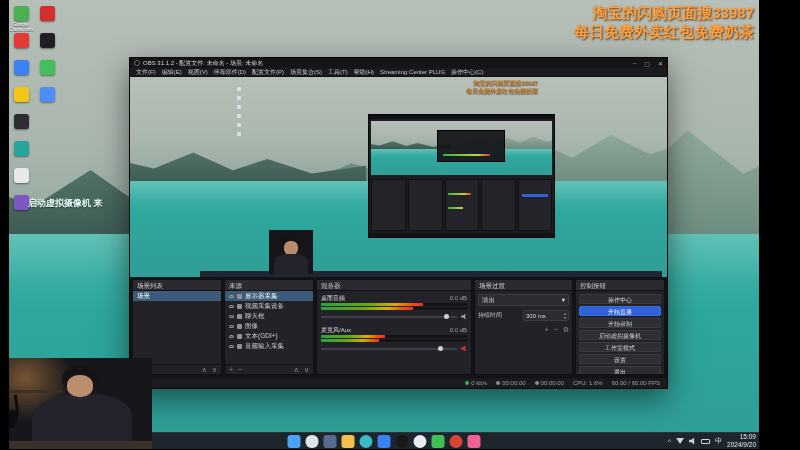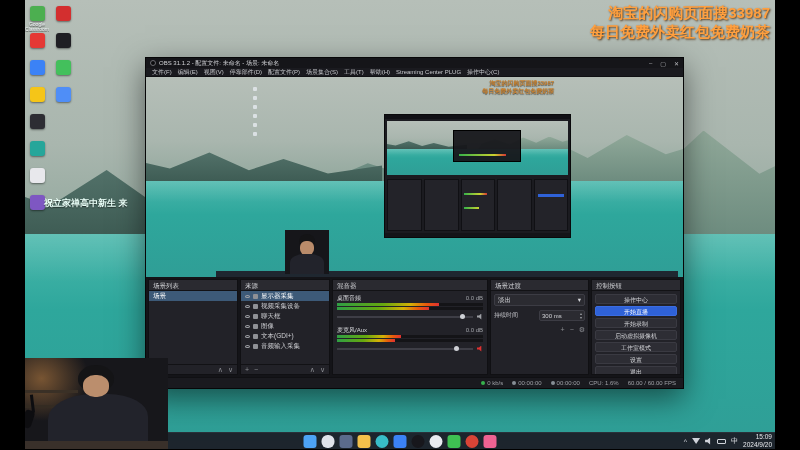--- a/index.html
+++ b/index.html
@@ -1,17 +1,17 @@
 <!DOCTYPE html>
 <html><head>
 <meta charset="utf-8">
 <style>
   *{margin:0;padding:0;box-sizing:border-box}
   html,body{width:800px;height:450px;background:#000;font-family:"Liberation Sans",sans-serif;overflow:hidden}
-  .stage{position:absolute;left:16px;top:0;width:768px;height:450px;background:#404040}
+  .stage{position:absolute;left:0;top:0;width:768px;height:450px;background:#404040}
   .screen{position:absolute;inset:0;overflow:hidden}
 
   
   .wallpaper{position:absolute;inset:0;overflow:hidden;
     background:linear-gradient(180deg,#b6bfb8 0%,#a9b6ae 32%,#97aba1 48%,#88a398 51%,#5bb4a8 54%,#35a69b 70%,#2f9d94 100%)}
   .wallpaper .m-right{position:absolute;left:50%;width:52%;top:29%;height:24%;
     background:linear-gradient(180deg,#90a899,#6c8b7e);
     clip-path:polygon(0 100%,4% 55%,18% 20%,34% 62%,48% 8%,62% 48%,76% 0%,90% 40%,100% 22%,100% 100%)}
   .wallpaper .m-mid{position:absolute;left:26%;width:34%;top:42%;height:11%;
     background:#6d8d82;
@@ -232,21 +232,21 @@
         </div>
         <div class="d-icon">
           <div class="d-glyph" style="background: rgb(67, 192, 92);"></div>
           <div class="d-label"></div>
         </div>
         <div class="d-icon">
           <div class="d-glyph" style="background: rgb(79, 142, 247);"></div>
           <div class="d-label"></div>
         </div>
       </div>
-    <div class="desk-note">祝立家禅高中新生 来</div>
+    <div class="desk-note">启动虚拟摄像机 来</div>
 
     <div class="obs">
       <div class="obs-titlebar">
         <span class="obs-logo"></span>
         <span class="obs-title">OBS 31.1.2 - 配置文件: 未命名 - 场景: 未命名</span>
         <span class="win-btns">
           <span>–</span>
           <span>▢</span>
           <span>✕</span>
         </span>

